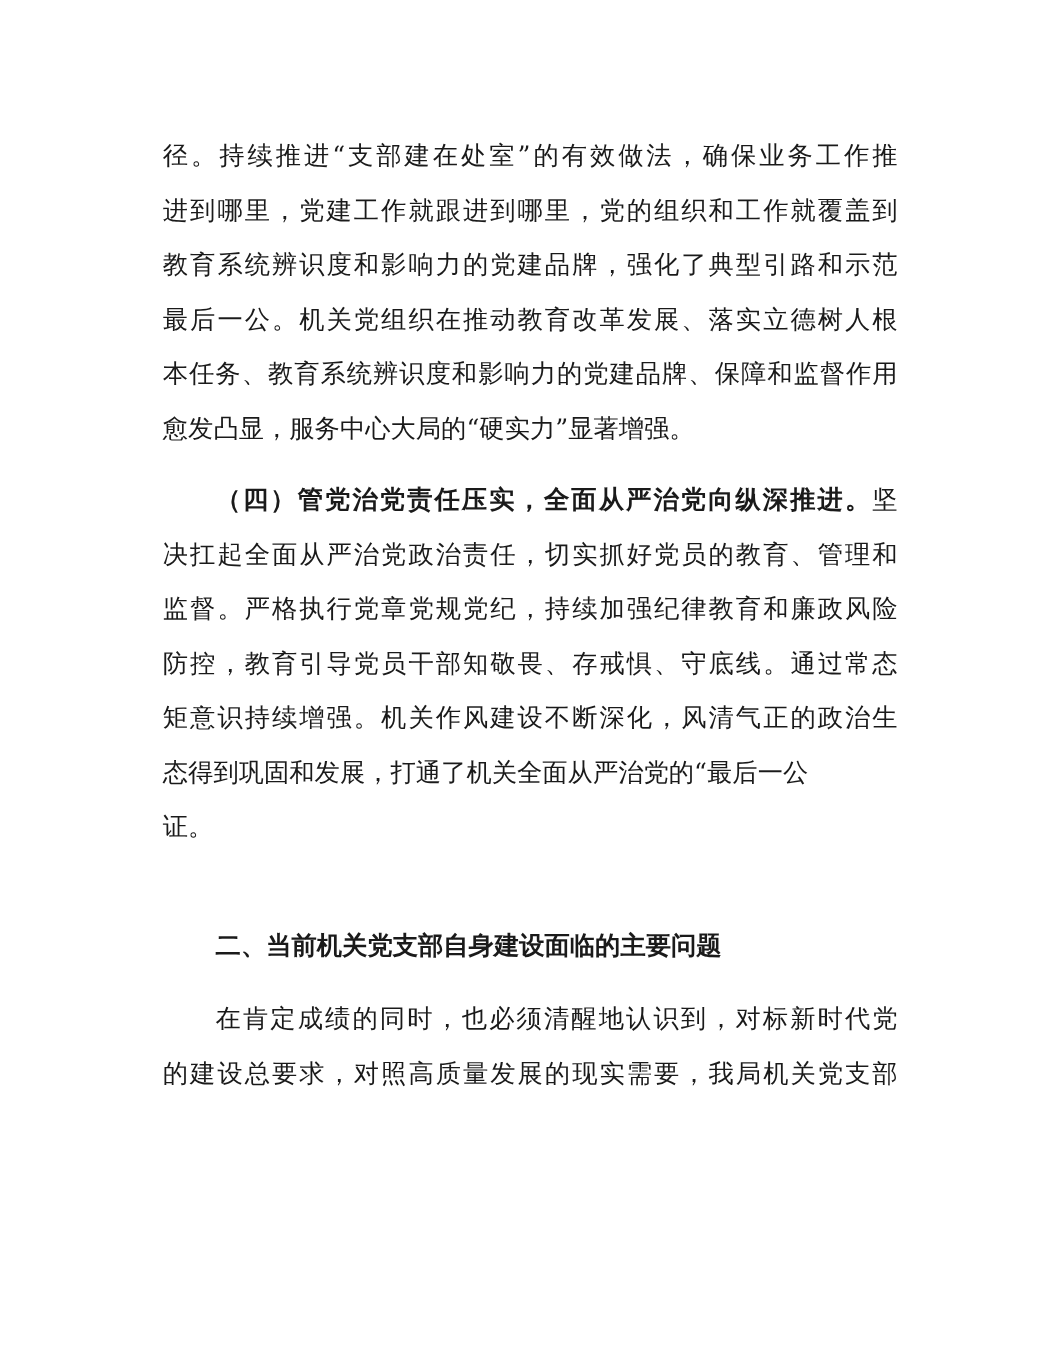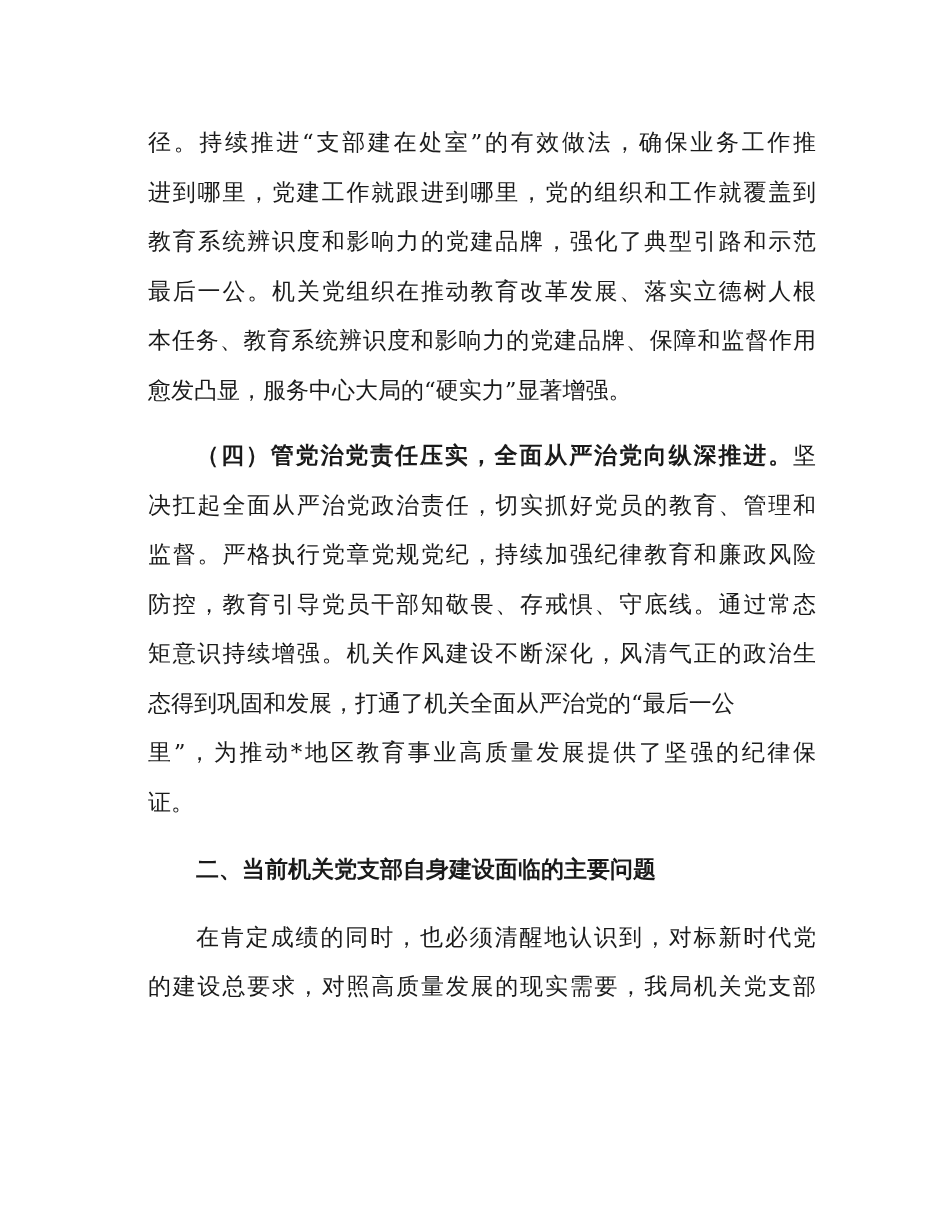--- a/index.html
+++ b/index.html
@@ -3,21 +3,21 @@
 <meta charset="utf-8">
 <style>
   html, body { margin:0; padding:0; background:#ffffff; }
   body { width:950px; height:1230px; position:relative; overflow:hidden;
          font-family:"DejaVu Serif","Liberation Serif",serif; color:#1a1a1a; }
   .page { position:absolute; left:148px; top:118px; width:668px; }
   .line { height:49.5px; line-height:49.5px; font-size:23px; white-space:nowrap;
           text-align:justify; text-align-last:justify; letter-spacing:0; }
   .line.last { text-align-last:left; }
   .indent { padding-left:48px; }
-  .bold { font-family:"DejaVu Sans","Liberation Sans",sans-serif; font-weight:bold; }
+  .bold { font-family:"DejaVu Sans","Liberation Sans",sans-serif; font-weight:bold;margin-top:40px; }
   .gap { height:16px; }
   .gap2 { height:18px; }
 </style>
 </head>
 <body>
 
 <div class="page">
 
   <div>
     <div class="line">径。持续推进“支部建在处室”的有效做法，确保业务工作推</div>
@@ -30,21 +30,20 @@
 
   <div class="gap"></div>
 
   <div>
     <div class="line indent"><span class="bold">（四）管党治党责任压实，全面从严治党向纵深推进。</span><span>坚</span></div>
     <div class="line">决扛起全面从严治党政治责任，切实抓好党员的教育、管理和</div>
     <div class="line">监督。严格执行党章党规党纪，持续加强纪律教育和廉政风险</div>
     <div class="line">防控，教育引导党员干部知敬畏、存戒惧、守底线。通过常态</div>
     <div class="line">矩意识持续增强。机关作风建设不断深化，风清气正的政治生</div>
     <div class="line last">态得到巩固和发展，打通了机关全面从严治党的“最后一公</div>
-    <div class="line">里”，为推动*地区教育事业高质量发展提供了坚强的纪律保</div>
     <div class="line last">证。</div>
   </div>
 
   <div class="gap2"></div>
 
   <div class="line indent last bold">二、当前机关党支部自身建设面临的主要问题</div>
 
   <div class="gap2"></div>
 
   <div>

